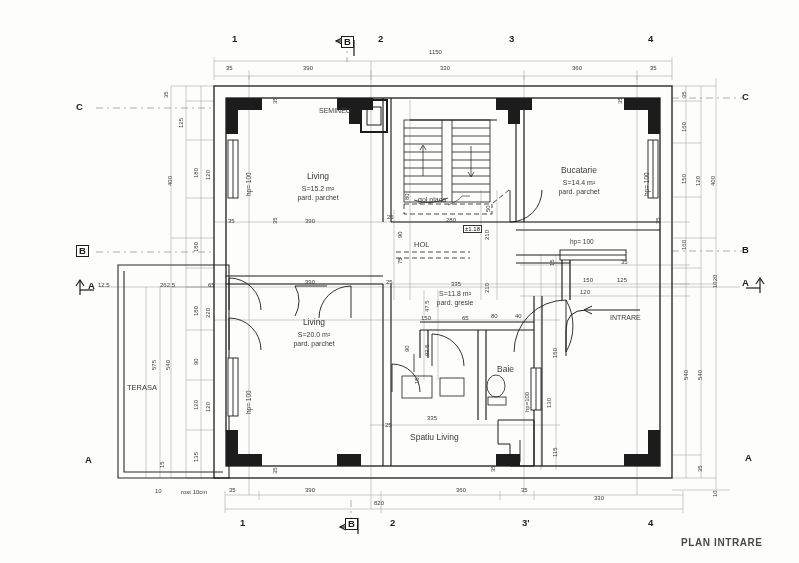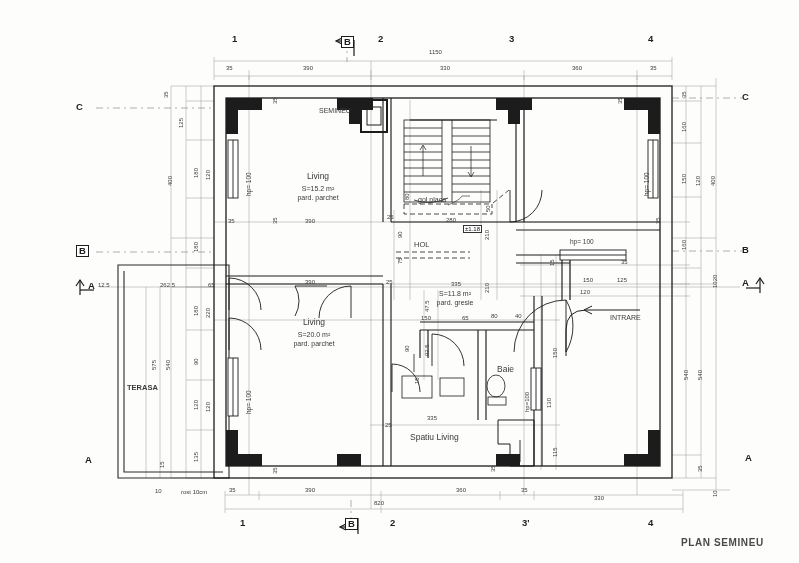--- a/index.html
+++ b/index.html
@@ -354,35 +354,40 @@
 <div class="lbl axis" style="left:742px;top:245px;">B</div>
 <div class="lbl axis" style="left:742px;top:278px;">A</div>
 <div class="lbl axis" style="left:745px;top:453px;">A</div>
 
 <div class="lbl room" style="left:288px;top:172px;width:60px;">
   <div class="nm">Living</div>
   <div class="ar" style="margin-top:4px;">S=15.2 m²</div>
   <div class="fl" style="margin-top:2px;">pard. parchet</div>
 </div>
 
+<div class="lbl room" style="left:547px;top:166px;width:64px;">
+  <div class="nm">Bucatarie</div>
+  <div class="ar" style="margin-top:4px;">S=14.4 m²</div>
+  <div class="fl" style="margin-top:2px;">pard. parchet</div>
+</div>
 
 <div class="lbl room" style="left:283px;top:318px;width:62px;">
   <div class="nm">Living</div>
   <div class="ar" style="margin-top:4px;">S=20.0 m²</div>
   <div class="fl" style="margin-top:2px;">pard. parchet</div>
 </div>
 
 <div class="lbl room" style="left:424px;top:290px;width:62px;">
   <div class="ar">S=11.8 m²</div>
   <div class="fl" style="margin-top:2px;">pard. gresie</div>
 </div>
 
 <div class="lbl room" style="left:497px;top:365px;">Baie</div>
 <div class="lbl room" style="left:410px;top:433px;">Spatiu Living</div>
-<div class="lbl room" style="left:127px;top:384px;font-size:7.5px;font-weight:bold;">TERASA</div>
+<div class="lbl room" style="left:127px;top:384px;font-size:7.5px;">TERASA</div>
 <div class="lbl room" style="left:414px;top:241px;font-size:7.5px;">HOL</div>
 
 <div class="lbl note" style="left:319px;top:107px;">SEMINEU</div>
 <div class="lbl note" style="left:418px;top:196px;">gol placa</div>
 <div class="lbl note" style="left:610px;top:314px;">INTRARE</div>
 <div class="lbl note" style="left:181px;top:489px;font-size:6px;">rost 10cm</div>
 <div class="lbl lvl" style="left:463px;top:225px;">±1.18</div>
 
 <div class="lbl dimv" style="left:246px;top:196px;transform:rotate(-90deg);font-size:6.5px;">hp= 100</div>
 <div class="lbl dimv" style="left:246px;top:414px;transform:rotate(-90deg);font-size:6.5px;">hp= 100</div>
@@ -467,15 +472,15 @@
 <div class="lbl dim" style="left:385px;top:422px;">25</div>
 <div class="lbl dimv" style="left:424px;top:312px;transform:rotate(-90deg);">47.5</div>
 <div class="lbl dimv" style="left:424px;top:356px;transform:rotate(-90deg);">92.5</div>
 <div class="lbl dimv" style="left:397px;top:238px;transform:rotate(-90deg);">90</div>
 <div class="lbl dimv" style="left:397px;top:264px;transform:rotate(-90deg);">75</div>
 <div class="lbl dimv" style="left:404px;top:200px;transform:rotate(-90deg);">80</div>
 <div class="lbl dimv" style="left:404px;top:352px;transform:rotate(-90deg);">90</div>
 <div class="lbl dimv" style="left:484px;top:240px;transform:rotate(-90deg);">210</div>
 <div class="lbl dimv" style="left:484px;top:293px;transform:rotate(-90deg);">210</div>
 
-<div class="lbl title" style="left:681px;top:538px;">PLAN SEMINEU</div>
+<div class="lbl title" style="left:681px;top:538px;">PLAN INTRARE</div>
 
 </div>
 
 </body></html>

